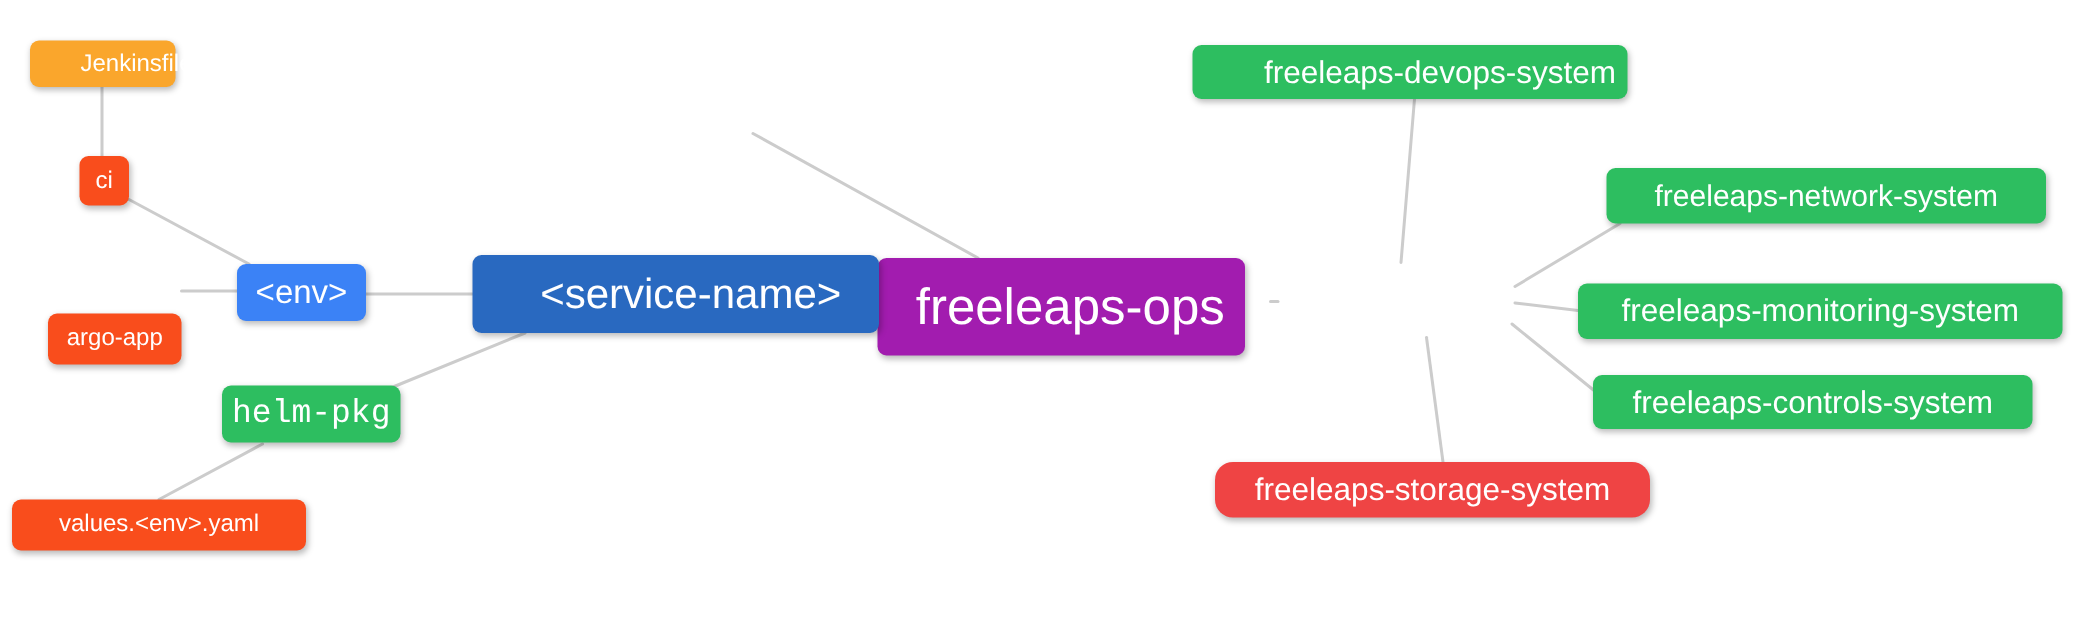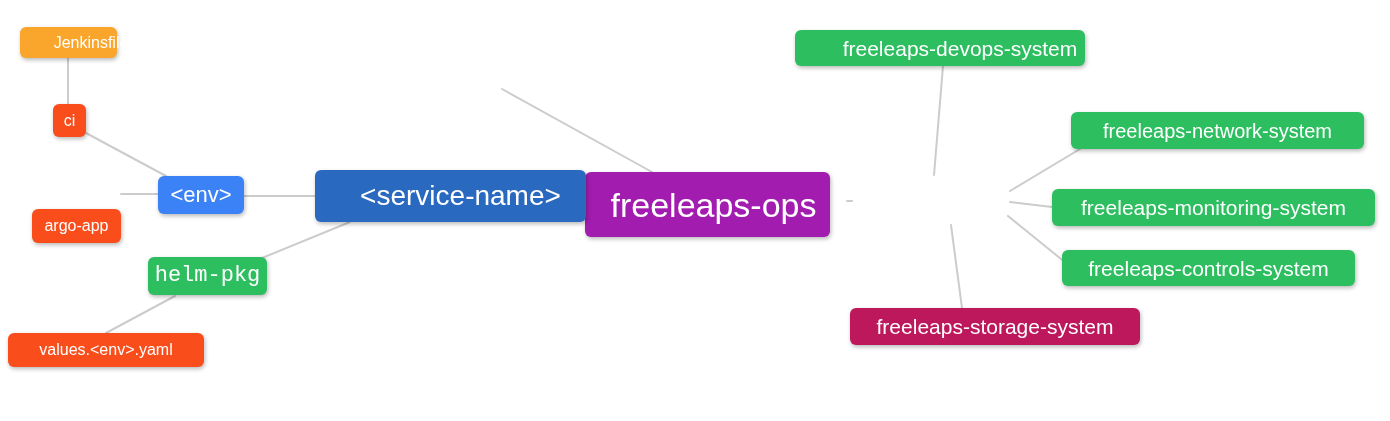--- a/index.html
+++ b/index.html
@@ -107,17 +107,17 @@
   </div>
 
   <div class="node" style="left: 1052px; top: 189px; width: 323px; height: 37px; font-size: 21px; background: rgb(45, 190, 96); align-items: center;">
     <span>freeleaps-monitoring-system</span>
   </div>
 
   <div class="node" style="left: 1062px; top: 250px; width: 293px; height: 36px; font-size: 21px; background: rgb(45, 190, 96);">
     <span>freeleaps-controls-system</span>
   </div>
 
-  <div class="node" style="left: 850px; top: 308px; width: 290px; height: 37px; font-size: 21px; background: #be185d;">
+  <div class="node" style="left: 810px; top: 308px; width: 290px; height: 37px; font-size: 21px; background: #ef4444; border-radius: 12px;">
     <span>freeleaps-storage-system</span>
   </div>
 
 </div>
 
 </body></html>

